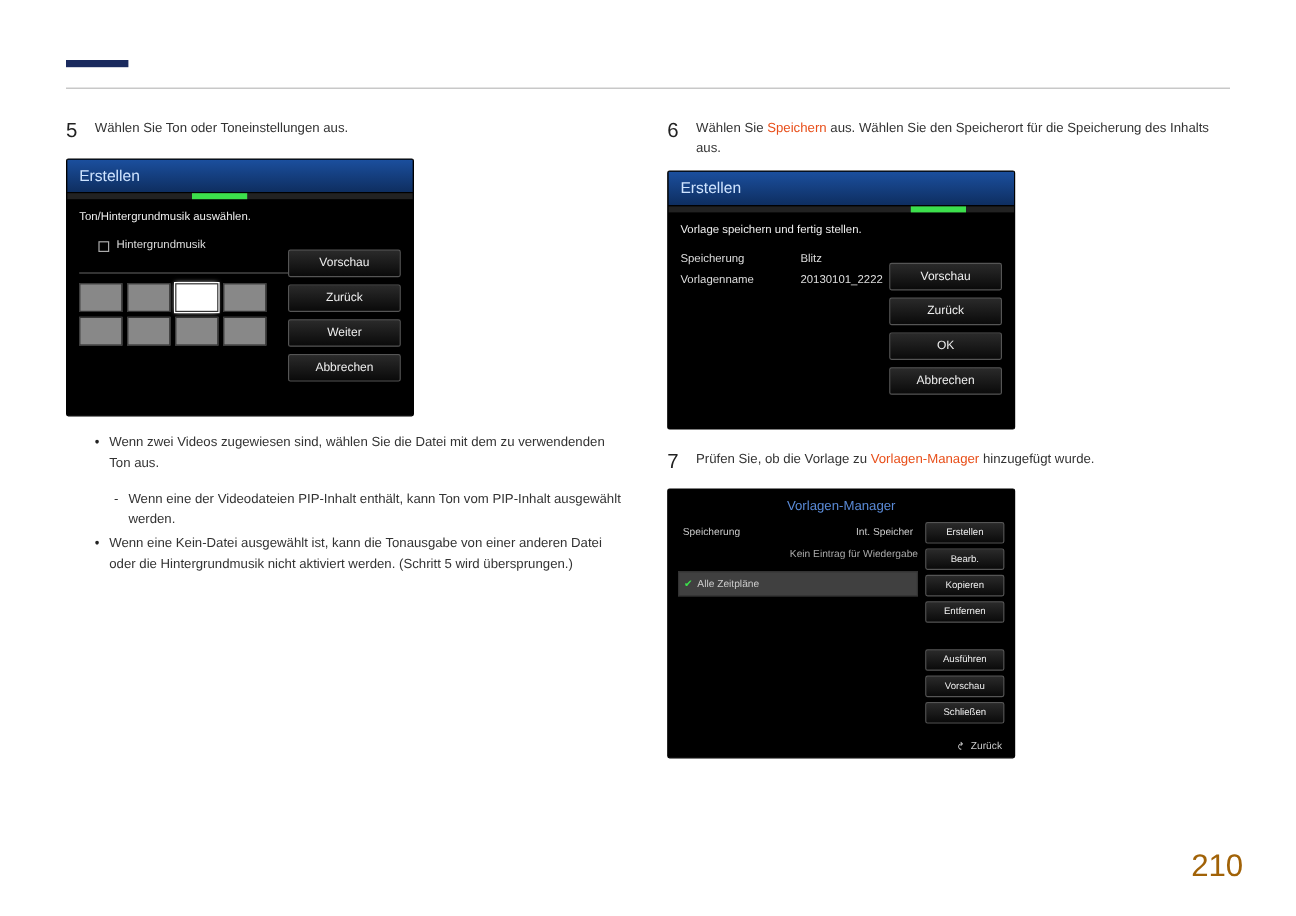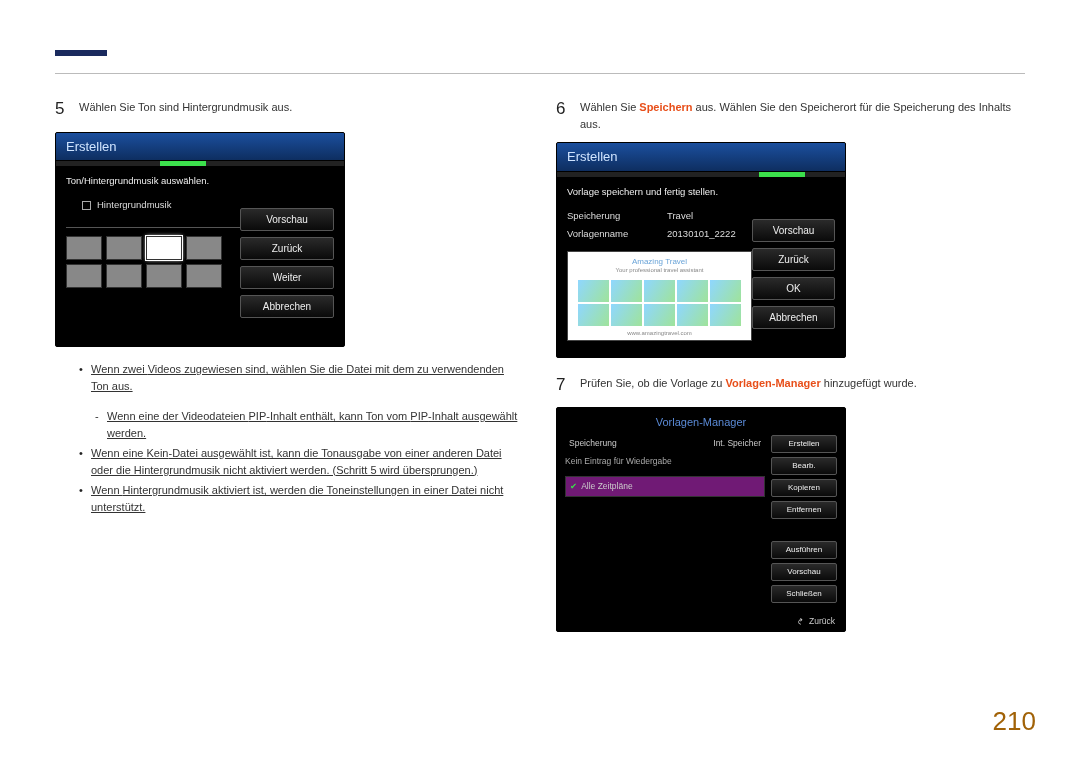--- a/index.html
+++ b/index.html
@@ -5,73 +5,73 @@
   * { box-sizing: border-box; margin: 0; padding: 0; }
   body { font-family: Arial, Helvetica, sans-serif; background: #fff; width: 1080px; height: 763px; position: relative; color: #222; }
   .page { padding: 50px 55px 0 55px; }
   .top-bar { border-bottom: 1px solid #bbb; margin-bottom: 22px; height: 24px; position: relative; }
   .top-bar::before { content: ""; position: absolute; left: 0; top: 0; width: 52px; height: 6px; background: #1a2a5e; }
   .columns { display: flex; gap: 32px; }
   .col { flex: 1; font-size: 11px; line-height: 1.5; color: #333; }
   .step { display: flex; margin-bottom: 10px; }
   .step-num { font-size: 17px; font-weight: 300; width: 24px; flex-shrink: 0; color: #222; }
   .step-text { padding-top: 3px; }
-  .step-text .hl { color: #e84f1a; font-weight: bold; }
+  .step-text .hl { color: #e84f1a; font-weight: normal; }
   .screenshot { margin: 8px 0 14px 0; border: 1px solid #000; background: #000; border-radius: 2px; overflow: hidden; }
   .ss-title { background: linear-gradient(#1b4f9e,#0e2e60); color: #cfe4ff; font-size: 13px; padding: 4px 10px; border-bottom: 1px solid #000; position: relative; }
   .ss-progress { height: 5px; background: #222; position: relative; }
   .ss-progress .bar { position: absolute; left: 36%; width: 16%; top:0; bottom:0; background: #3ce04c; }
   .ss-body { display: flex; padding: 8px 10px 10px 10px; min-height: 180px; }
   .ss-left { flex: 1; color: #ddd; font-size: 10px; }
   .ss-right { width: 94px; display: flex; flex-direction: column; gap: 6px; padding-top: 34px; }
   .ss-btn { background: linear-gradient(#2a2a2a,#0a0a0a); border: 1px solid #555; color: #eee; font-size: 10px; padding: 3px 0; text-align: center; border-radius: 2px; }
   .ss-subtitle { color: #eee; font-size: 9.5px; margin-bottom: 10px; }
   .checkbox-row { display: flex; align-items: center; gap: 6px; margin: 4px 0 14px 16px; font-size: 9.5px; color: #ddd; }
   .checkbox-box { width: 9px; height: 9px; border: 1px solid #aaa; }
   .thumbs { display: grid; grid-template-columns: repeat(4, 36px); gap: 4px; margin-top: 8px; }
   .thumb { width: 36px; height: 24px; background: #888; border: 1px solid #333; }
   .thumb.sel { background: #fff; box-shadow: 0 0 0 1px #fff, 0 0 4px #fff; }
   .field-row { display: flex; font-size: 9.5px; color: #ddd; margin: 4px 0; }
   .field-row .lab { width: 100px; }
   .preview-img { margin-top: 10px; width: 185px; height: 90px; background: #fff; border: 1px solid #444; position: relative; }
   .preview-img::before{ content:""; position:absolute; top:6px; left:6px; right:6px; height:16px; background:#fff; }
   .preview-grid { position:absolute; top:28px; left:10px; right:10px; bottom:14px; display:grid; grid-template-columns:repeat(5,1fr); gap:2px;}
   .preview-grid div{ background: linear-gradient(120deg,#8fd7ff,#9fe39a); }
-  .bullets { margin-left: 24px; margin-top: 4px; text-decoration: underline; }
+  .bullets { margin-left: 24px; margin-top: 4px; }
   .bullets li { list-style: none; position: relative; padding-left: 12px; margin-bottom: 4px; }
   .bullets li::before { content: "•"; position: absolute; left: 0; top: 0; color: #222; }
   .sub-bullet { margin-left: 16px; margin-top:14px; margin-bottom:4px; position:relative; padding-left:12px; }
   .sub-bullet::before{ content:"-"; position:absolute; left:0; top:0; }
   
   .ss-tm-title { text-align: center; color: #5a8ad6; font-size: 11px; padding: 6px 0 4px 0; }
   .ss-tm-body { display:flex; padding: 0 8px 8px 8px; gap:6px; }
   .ss-tm-left { flex:1; font-size:8.5px; color:#ccc; }
   .ss-tm-rowh { display:flex; justify-content:space-between; padding:2px 4px; }
-  .ss-tm-no { text-align:left; color:#aaa; font-size:8.5px; padding:4px 0; }
-  .ss-tm-sec { background:#701a75; border:1px solid #333; margin-top:4px; padding:3px 4px; }
+  .ss-tm-no { text-align:right; color:#aaa; font-size:8.5px; padding:4px 0; }
+  .ss-tm-sec { background:#404040; border:1px solid #333; margin-top:4px; padding:3px 4px; }
   .ss-tm-sec .chk { color:#3ce04c; margin-right:4px; }
   .ss-tm-item { color:#e8a43a; font-size:8.5px; padding:2px 4px; border-top:1px solid #333; }
   .ss-tm-right { width:66px; display:flex; flex-direction:column; gap:4px; }
   .ss-tm-btn { background:linear-gradient(#2a2a2a,#0a0a0a); border:1px solid #555; color:#eee; font-size:8px; padding:2px 0; text-align:center; border-radius:2px; }
   .ss-tm-back { text-align:right; color:#ccc; font-size:8.5px; padding:4px 10px; }
   .ss-tm-back .ic { display:inline-block; transform: rotate(-90deg) scaleX(-1); margin-right:4px; }
   .page-num { position: absolute; right: 44px; bottom: 26px; font-size: 26px; color: #a16207; font-weight: 300; }
   hr.sep{ border:none; border-top:1px solid #555; margin:8px 0; }
 </style>
 </head>
 <body>
 
 <div class="page">
   <div class="top-bar"></div>
   <div class="columns">
 
     <div class="col">
       <div class="step">
         <div class="step-num">5</div>
-        <div class="step-text">Wählen Sie Ton sind Hintergrundmusik aus.</div>
+        <div class="step-text">Wählen Sie Ton oder Toneinstellungen aus.</div>
       </div>
 
       <div class="screenshot" style="width:290px;">
         <div class="ss-title">Erstellen</div>
         <div class="ss-progress">
             <div class="bar"></div>
           </div>
         <div class="ss-body">
           <div class="ss-left">
             <div class="ss-subtitle">Ton/Hintergrundmusik auswählen.</div>
@@ -97,63 +97,45 @@
             <div class="ss-btn">Weiter</div>
             <div class="ss-btn">Abbrechen</div>
           </div>
         </div>
       </div>
 
       <ul class="bullets">
         <li><span>Wenn zwei </span><span class="hl">Videos</span><span> zugewiesen sind, wählen Sie die Datei mit dem zu verwendenden Ton aus.</span></li>
         <div class="sub-bullet"><span>Wenn eine der Videodateien </span><span class="hl">PIP</span><span>-Inhalt enthält, kann Ton vom </span><span class="hl">PIP</span><span>-Inhalt ausgewählt werden.</span></div>
         <li><span>Wenn eine </span><span class="hl">Kein</span><span>-Datei ausgewählt ist, kann die Tonausgabe von einer anderen Datei oder die Hintergrundmusik nicht aktiviert werden. (Schritt 5 wird übersprungen.)</span></li>
-        <li><span>Wenn </span><span class="hl">Hintergrundmusik</span><span> aktiviert ist, werden die Toneinstellungen in einer Datei nicht unterstützt.</span></li>
       </ul>
     </div>
 
     <div class="col">
       <div class="step">
         <div class="step-num">6</div>
         <div class="step-text"><span>Wählen Sie </span><span class="hl">Speichern</span><span> aus. Wählen Sie den Speicherort für die Speicherung des Inhalts aus.</span></div>
       </div>
 
       <div class="screenshot" style="width:290px;">
         <div class="ss-title">Erstellen</div>
         <div class="ss-progress">
             <div class="bar" style="left:70%;"></div>
           </div>
         <div class="ss-body">
           <div class="ss-left">
             <div class="ss-subtitle">Vorlage speichern und fertig stellen.</div>
             <div class="field-row">
                 <span class="lab">Speicherung</span>
-                <span>Travel</span>
+                <span>Blitz</span>
               </div>
             <div class="field-row">
                 <span class="lab">Vorlagenname</span>
                 <span>20130101_2222</span>
               </div>
-            <div class="preview-img">
-              <div style="position:absolute;top:4px;left:0;right:0;text-align:center;font-size:8px;color:#6aa4d8;">Amazing Travel</div>
-              <div style="position:absolute;top:14px;left:0;right:0;text-align:center;font-size:6px;color:#888;">Your professional travel assistant</div>
-              <div class="preview-grid">
-                  <div></div>
-                  <div></div>
-                  <div></div>
-                  <div></div>
-                  <div></div>
-                  <div></div>
-                  <div></div>
-                  <div></div>
-                  <div></div>
-                  <div></div>
-                </div>
-              <div style="position:absolute;bottom:2px;left:0;right:0;text-align:center;font-size:6px;color:#888;">www.amazingtravel.com</div>
-            </div>
           </div>
           <div class="ss-right">
             <div class="ss-btn">Vorschau</div>
             <div class="ss-btn">Zurück</div>
             <div class="ss-btn">OK</div>
             <div class="ss-btn">Abbrechen</div>
           </div>
         </div>
       </div>
 

